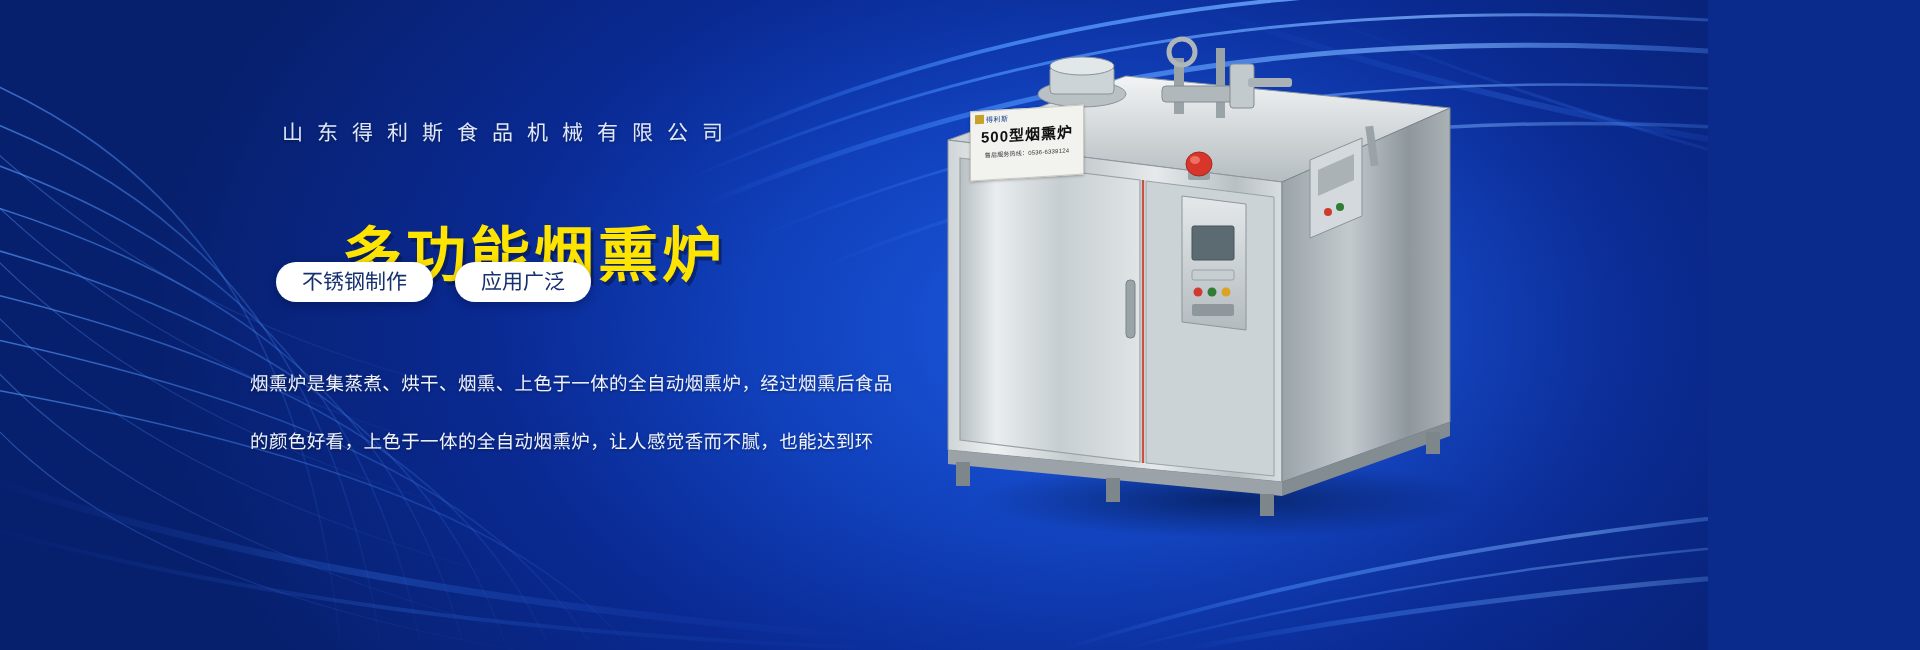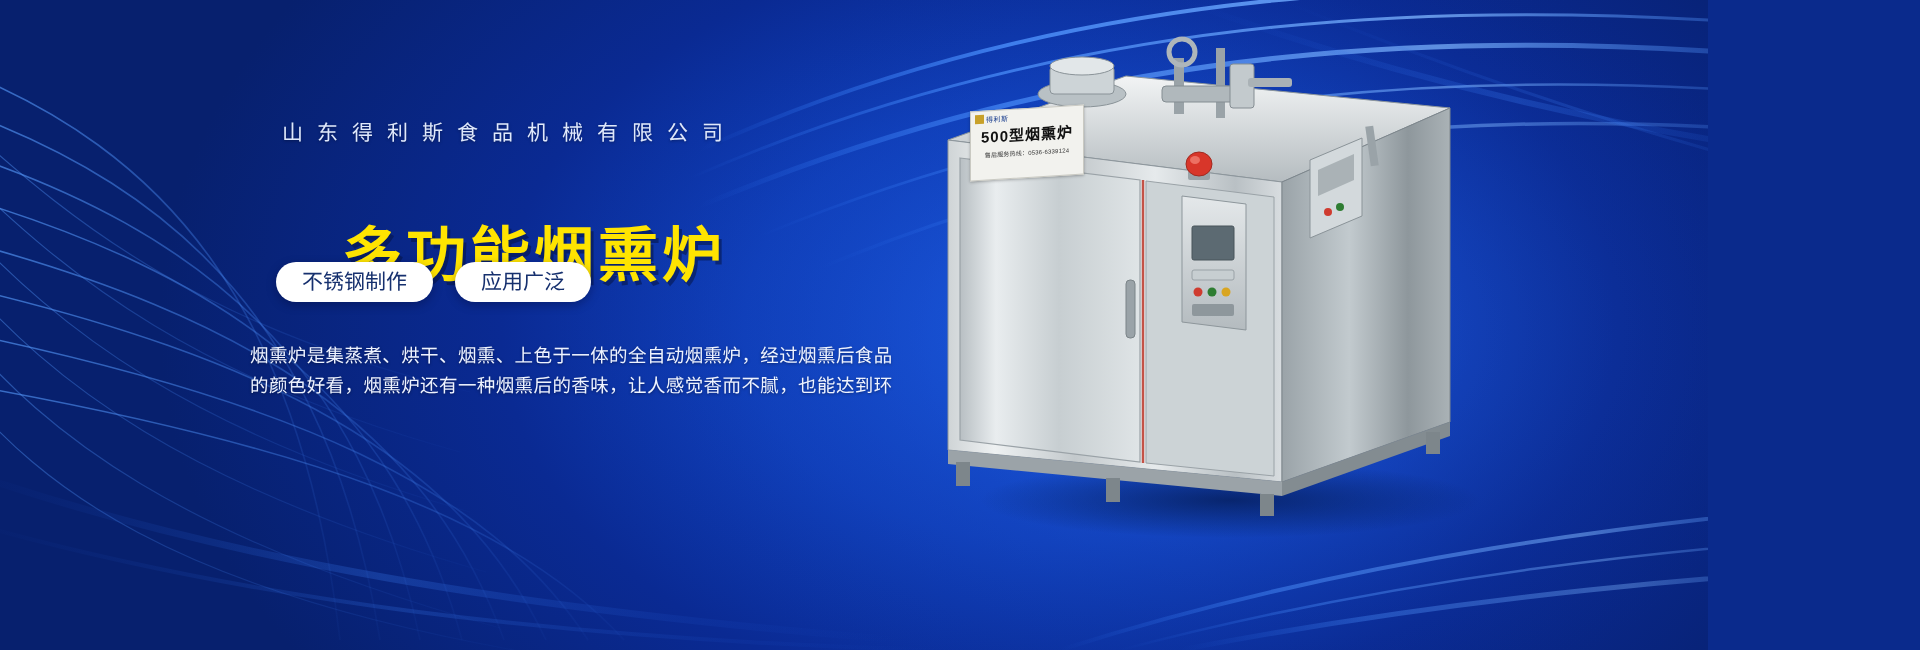--- a/index.html
+++ b/index.html
@@ -42,21 +42,21 @@
     padding:0 26px;font-size:21px;font-weight:500;white-space:nowrap;
     box-shadow:0 3px 10px rgba(0,10,50,.35);
   }
 
   .para{
     position:absolute;left:250px;top:322px;width:570px;
     font-size:18.5px;line-height:30px;color:#eef3ff;
     font-weight:500;letter-spacing:.4px;
     text-shadow:0 1px 3px rgba(0,0,0,.4);
   }
-  .para .ln{display:block;white-space:nowrap;}
+  .para .ln{display:block;white-space:nowrap;margin-top:28px;}
 
   
   .machine{position:absolute;left:930px;top:30px;width:560px;height:520px;}
   .machine svg{display:block;}
 
   .mlabel{
     position:absolute;left:40px;top:78px;width:112px;height:68px;
     background:#f2f2ee;border:1px solid #c9c9c2;transform:skewY(-3.5deg);
     box-shadow:0 1px 3px rgba(0,0,0,.3);
   }
@@ -151,21 +151,21 @@
 
     <h1 class="title">多功能烟熏炉</h1>
 
     <div class="pills">
       <span class="pill">不锈钢制作</span>
       <span class="pill">应用广泛</span>
     </div>
 
     <p class="para">
       <span class="ln">烟熏炉是集蒸煮、烘干、烟熏、上色于一体的全自动烟熏炉，经过烟熏后食品</span>
-      <span class="ln">的颜色好看，烟熏炉还有一种烟熏后的香味，让人感觉香而不腻，也能达到环</span>
+      <span class="ln">的颜色好看，上色于一体的全自动烟熏炉，让人感觉香而不腻，也能达到环</span>
     </p>
   </div>
 
   <div class="machine">
     <svg viewBox="0 0 560 520" width="560" height="520" xmlns="http://www.w3.org/2000/svg">
       <defs>
         <linearGradient id="steelFront" x1="0" y1="0" x2="1" y2="0">
           <stop offset="0%" stop-color="#cfd4d6"></stop>
           <stop offset="14%" stop-color="#eef1f2"></stop>
           <stop offset="38%" stop-color="#c3c9cc"></stop>

